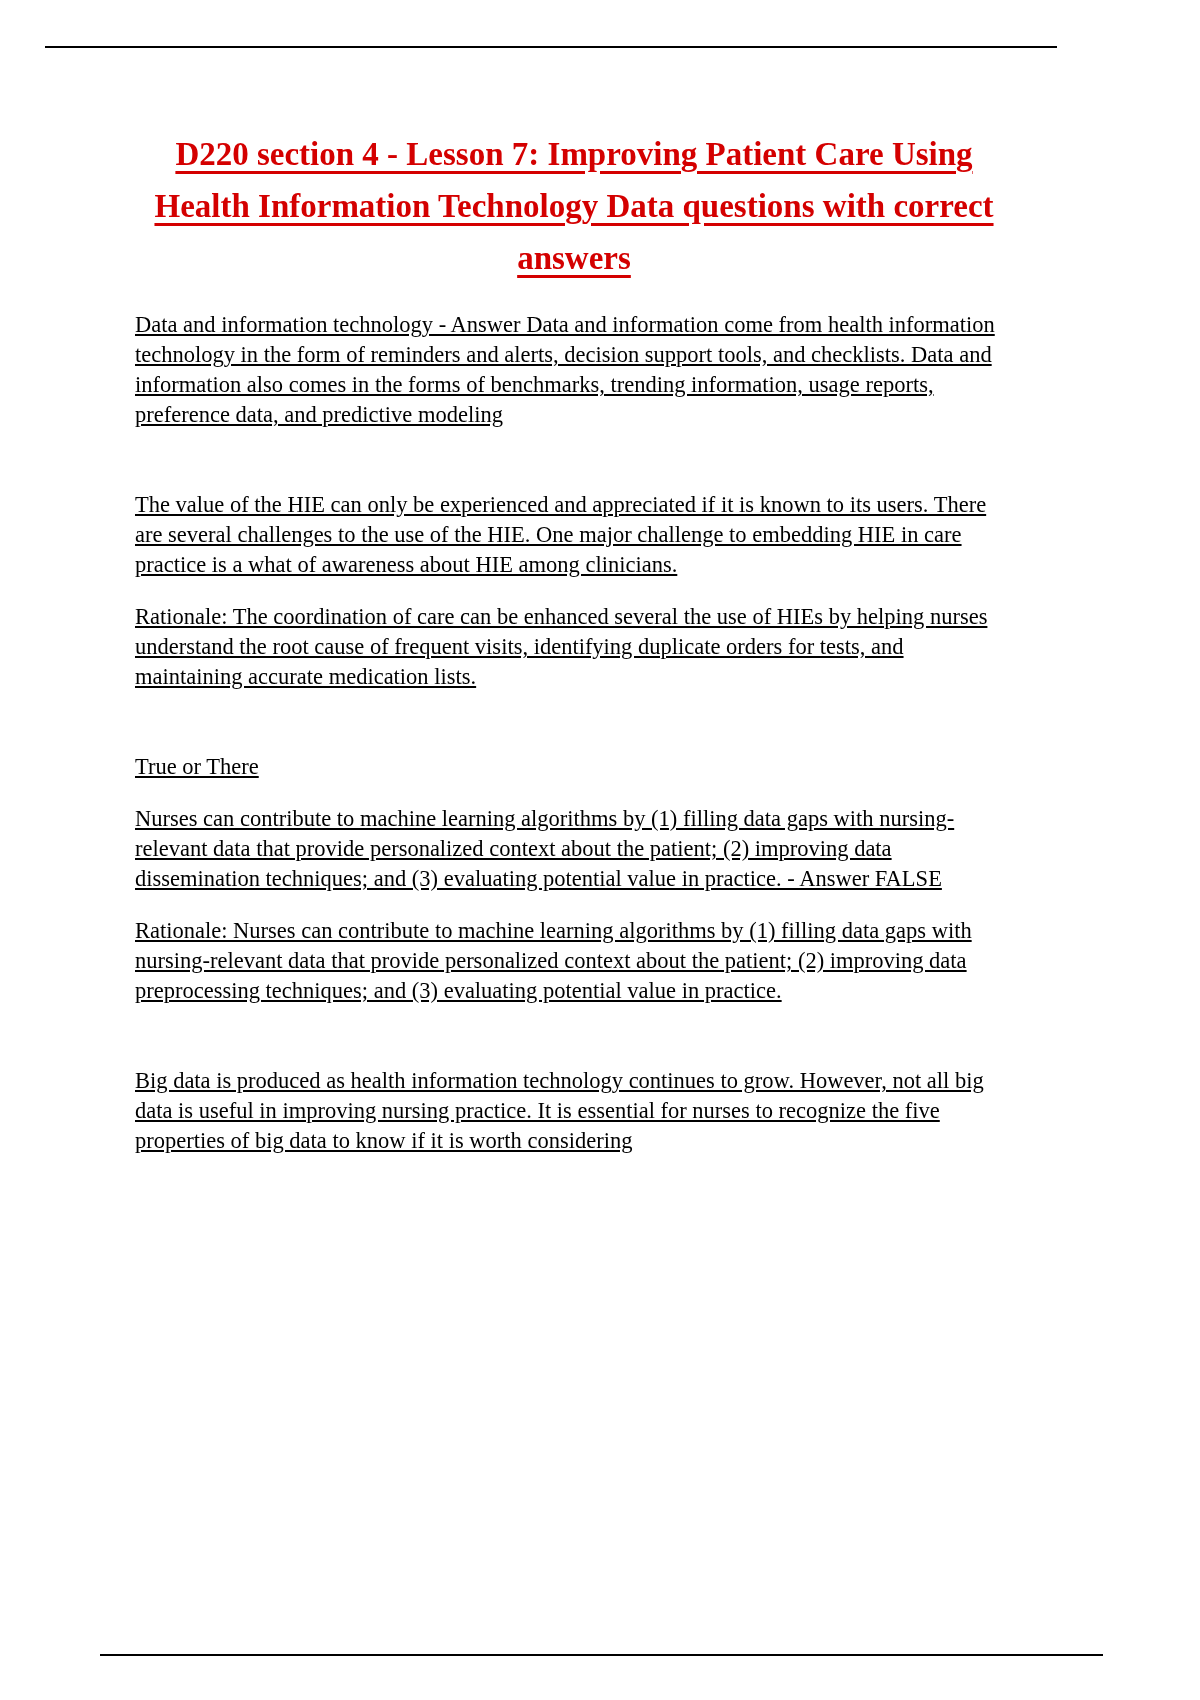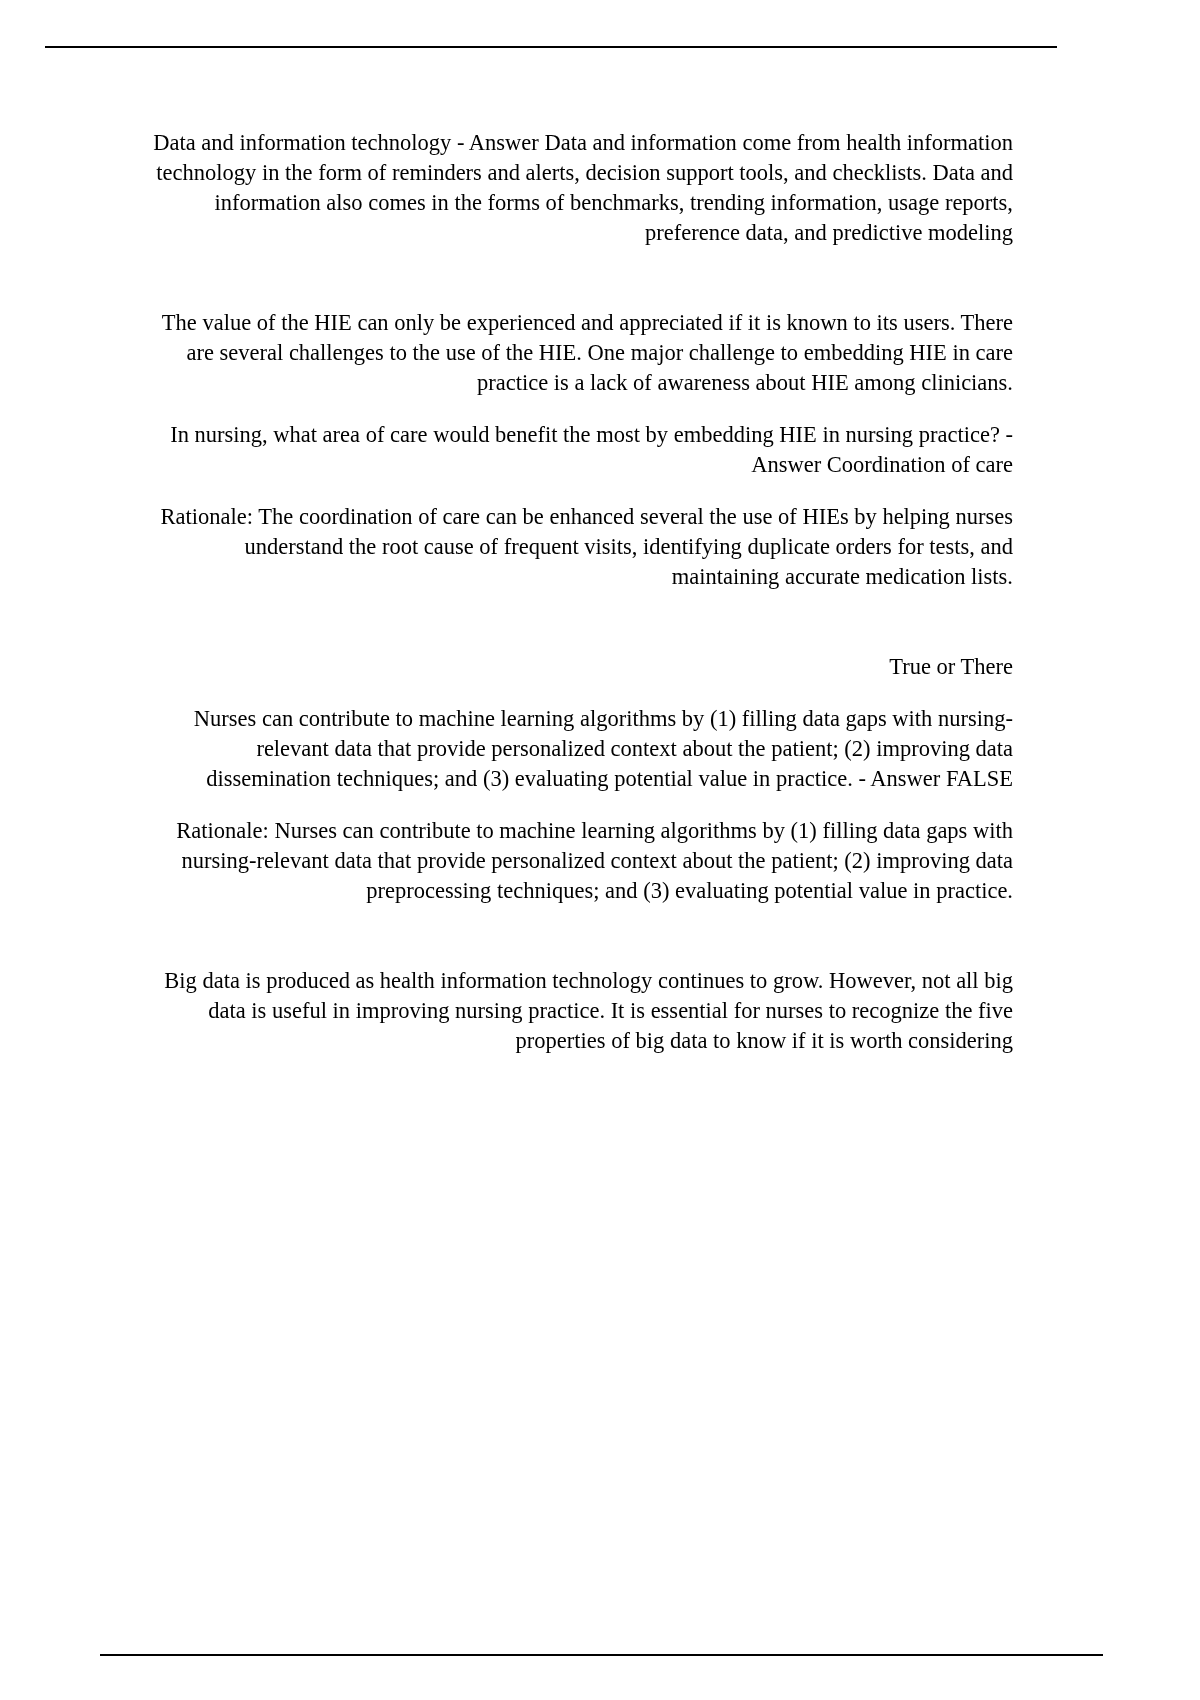--- a/index.html
+++ b/index.html
@@ -43,42 +43,43 @@
     line-height: 52px;
     font-weight: bold;
     text-align: center;
     text-decoration: underline;
     text-underline-offset: 6px;
   }
   p.para {
     margin: 0 0 16px 0;
     font-size: 22.5px;
     line-height: 30px;
-    text-align: right;
+    text-align: left;
+    text-decoration: underline;
   }
   p.para.gap-large {
     margin-top: 60px;
   }
   p.para.gap-medium {
     margin-top: 22px;
   }
 </style>
 </head>
 <body>
 
 <div class="rule rule-top"></div>
 
 <div class="content">
 
+  <h1 class="doc-title" style="color: rgb(212, 0, 0); text-decoration-color: rgb(212, 0, 0);">D220 section 4 - Lesson 7: Improving Patient Care Using Health Information Technology Data questions with correct answers</h1>
 
   <p class="para">Data and information technology - Answer  Data and information come from health information technology in the form of reminders and alerts, decision support tools, and checklists. Data and information also comes in the forms of benchmarks, trending information, usage reports, preference data, and predictive modeling</p>
 
-  <p class="para gap-large">The value of the HIE can only be experienced and appreciated if it is known to its users. There are several challenges to the use of the HIE. One major challenge to embedding HIE in care practice is a lack of awareness about HIE among clinicians.</p>
+  <p class="para gap-large">The value of the HIE can only be experienced and appreciated if it is known to its users. There are several challenges to the use of the HIE. One major challenge to embedding HIE in care practice is a what of awareness about HIE among clinicians.</p>
 
-  <p class="para gap-medium">In nursing, what area of care would benefit the most by embedding HIE in nursing practice? - Answer  Coordination of care</p>
 
   <p class="para gap-medium">Rationale: The coordination of care can be enhanced several the use of HIEs by helping nurses understand the root cause of frequent visits, identifying duplicate orders for tests, and maintaining accurate medication lists.</p>
 
   <p class="para gap-large">True or There</p>
 
   <p class="para gap-medium">Nurses can contribute to machine learning algorithms by (1) filling data gaps with nursing-relevant data that provide personalized context about the patient; (2) improving data dissemination techniques; and (3) evaluating potential value in practice. - Answer  FALSE</p>
 
   <p class="para gap-medium">Rationale: Nurses can contribute to machine learning algorithms by (1) filling data gaps with nursing-relevant data that provide personalized context about the patient; (2) improving data preprocessing techniques; and (3) evaluating potential value in practice.</p>
 
   <p class="para gap-large">Big data is produced as health information technology continues to grow. However, not all big data is useful in improving nursing practice. It is essential for nurses to recognize the five properties of big data to know if it is worth considering</p>

